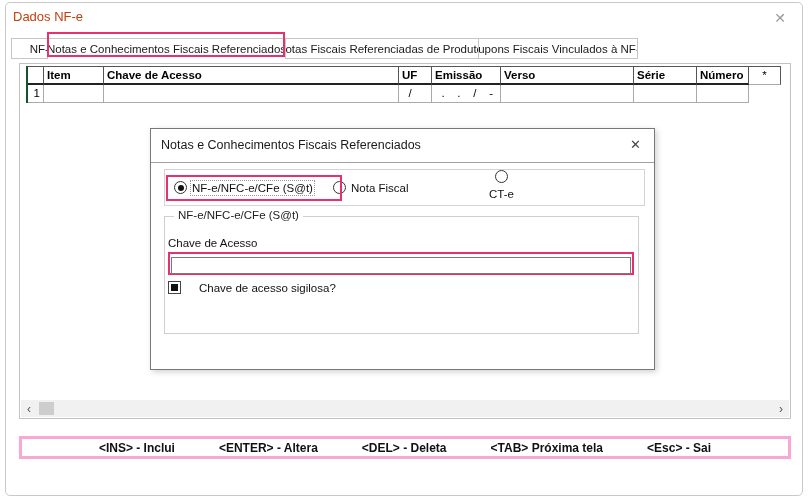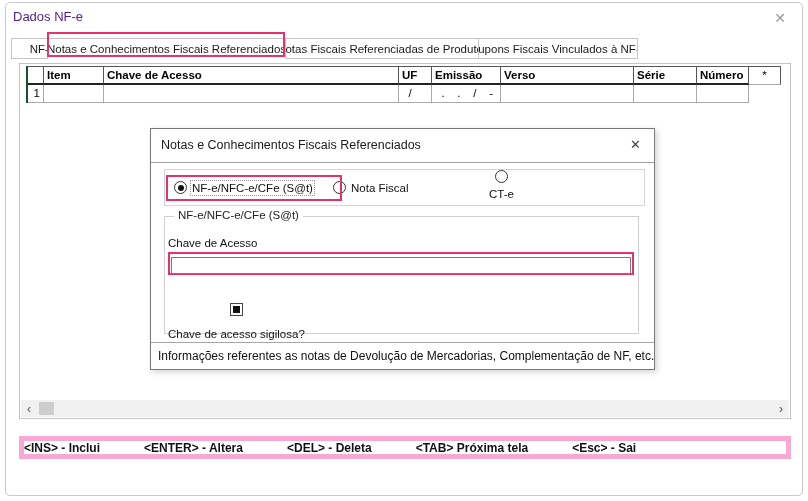--- a/index.html
+++ b/index.html
@@ -2,21 +2,21 @@
 <html style="--hl: #E8316B;"><head>
 <meta charset="utf-8">
 <style>
   * { box-sizing: border-box; margin: 0; padding: 0; }
   html,body { width:808px; height:501px; background:#fff; font-family:"Liberation Sans",sans-serif; }
   #root { position:relative; width:808px; height:501px; background:#fff; overflow:hidden; }
 
   .window { position:absolute; left:5px; top:2px; width:798px; height:494px;
             border:1px solid #c9c9c9; border-radius:5px; background:#fff; }
 
-  .win-title { position:absolute; left:7px; top:6px; font-size:13px; color:#4c1d95; }
+  .win-title { position:absolute; left:7px; top:6px; font-size:13px; color:#c2410c; }
   .win-close { position:absolute; right:16px; top:7px; font-size:14px; color:#9a9a9a; cursor:default; }
 
   
   .tabstrip { position:absolute; left:5px; top:35px; height:21px; display:flex; }
   .tab { height:21px; border:1px solid #c6c6c6; border-left:none; background:#fff;
          font-size:11.5px; color:#1a1a1a; display:flex; align-items:center;
          justify-content:center; white-space:nowrap; overflow:hidden; padding:0 4px; }
   .tab:first-child { border-left:1px solid #c6c6c6;padding-left:30px; }
   .tab.t0 { width:37px; }
   .tab.t1 { width:238px; border-bottom:none; }
@@ -41,22 +41,22 @@
   
   .hscroll { position:absolute; left:1px; right:1px; bottom:1px; height:17px; background:#f1f1f1;
              display:flex; align-items:center; }
   .hs-arrow { width:16px; height:17px; display:flex; align-items:center; justify-content:center;
               font-size:12px; color:#555; }
   .hs-arrow.right { margin-left:auto; }
   .hs-thumb { width:15px; height:13px; background:#cdcdcd; margin-left:2px; }
 
   
   .hotbar { position:absolute; left:13px; top:433px; width:772px; height:23px;
-            border:5px solid #f9a8d4; background:#fff; display:flex; align-items:center;
-            gap:44px; font-weight:bold; font-size:12px; color:#111; }
+            border:3px solid #f9a8d4; background:#fff; display:flex; align-items:center;
+            justify-content:center; gap:44px; font-weight:bold; font-size:12px; color:#111; }
   .hotbar span { white-space:nowrap; }
 
   
   .dialog { position:absolute; left:150px; top:128px; width:505px; height:242px;
             background:#fff; border:1px solid #787878; box-shadow:2px 2px 6px rgba(0,0,0,0.18); }
   .dlg-title { position:absolute; left:10px; top:9px; font-size:12.5px; color:#1a1a1a; }
   .dlg-close { position:absolute; right:13px; top:8px; font-size:13px; color:#444; cursor:default; }
   .dlg-sep { position:absolute; left:0; top:33px; width:100%; border-top:1px solid #a0a0a0; }
 
   .radio-panel { position:absolute; left:13px; top:40px; width:481px; height:37px;
@@ -73,21 +73,21 @@
 
   .groupbox { position:absolute; left:13px; top:87px; width:475px; height:118px;
               border:1px solid #cfcfcf; }
   .gb-caption { position:absolute; left:9px; top:-8px; background:#fff; padding:0 4px;
                 font-size:11.5px; color:#222; }
   .field-label { position:absolute; left:17px; top:108px; font-size:11.5px; color:#111; }
   .input-hl { position:absolute; left:17px; top:123px; width:466px; height:23px;
               border:2px solid var(--hl); padding:1px; background:#fff; }
   .input-hl input { width:100%; height:100%; border:1px solid #7a7a7a; outline:none;
                     font-size:12px; font-family:"Liberation Sans",sans-serif; }
-  .check-row { position:absolute; left:17px; top:174px; display:flex; align-items:center; gap:12px;flex-direction:column; }
+  .check-row { position:absolute; left:17px; top:152px; display:flex; align-items:center; gap:18px; }
   .cb { width:13px; height:13px; border:1px solid #444; background:#fff; display:flex;
         align-items:center; justify-content:center; flex:0 0 auto; }
   .cb .fill { width:7px; height:7px; background:#111; }
   .check-label { font-size:11.5px; color:#111; white-space:nowrap; }
 
   .dlg-status { position:absolute; left:0; bottom:0; width:100%; height:27px;
                 border-top:1px solid #a6a6a6; display:flex; align-items:center;
                 padding-left:7px; font-size:12px; color:#111; white-space:nowrap; overflow:hidden; }
 
   
@@ -181,18 +181,17 @@
       <input type="text" value="" style="">
     </div>
 
     <div class="check-row">
       <span class="cb">
           <span class="fill"></span>
         </span>
       <span class="check-label">Chave de acesso sigilosa?</span>
     </div>
 
-    <div class="dlg-status">Informações referentes as notas de Devolução de Mercadorias, Complementação de NF, etc.</div>
   </div>
 
   <div class="hl-box hl-tab"></div>
   <div class="hl-box hl-radio"></div>
 </div>
 
 </body></html>

